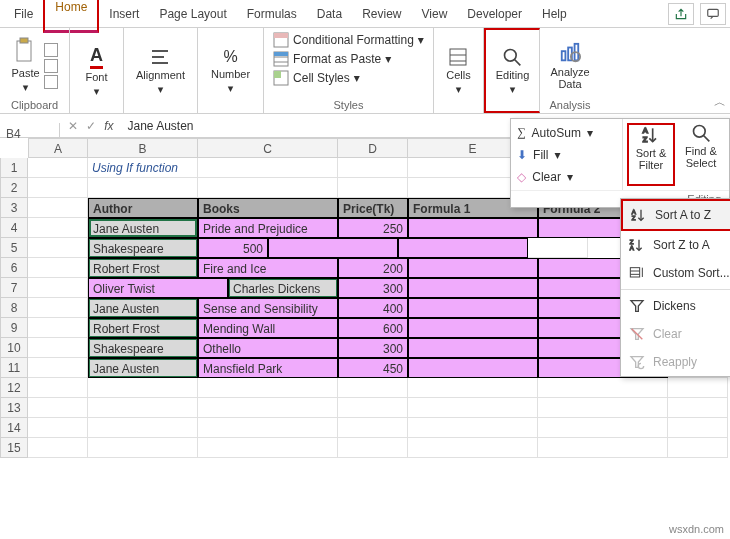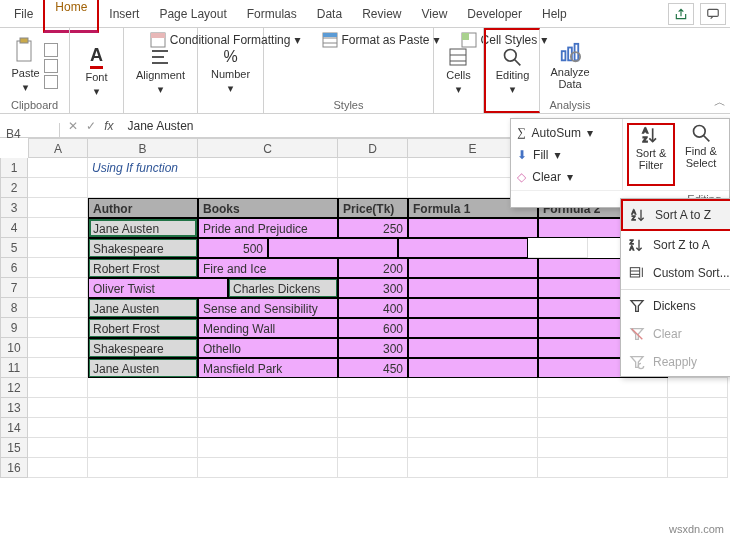--- a/index.html
+++ b/index.html
@@ -147,21 +147,21 @@
       <div class="v-btn">
         <span style="font-size:16px;">%</span>
         <span>Number</span>
         <span>▾</span>
       </div>
     </div>
     <div class="group-label"></div>
   </div>
 
   <div class="group" style="width:170px">
-    <div class="group-body" style="flex-direction:row;align-items:flex-start;gap:21px;">
+    <div class="group-body" style="flex-direction:column;align-items:flex-start;gap:3px;">
       <div class="row">
         <svg width="16" height="16" viewBox="0 0 16 16">
             <rect x="1" y="1" width="14" height="14" fill="#fff" stroke="#888"></rect>
             <rect x="1" y="1" width="14" height="5" fill="#e8b8b8"></rect>
           </svg>
         <span>Conditional Formatting</span>
           <span>▾</span>
       </div>
       <div class="row">
         <svg width="16" height="16" viewBox="0 0 16 16">
@@ -487,26 +487,16 @@
       <div class="grid-row">
         <div class="row-h">15</div>
         <div class="cell cw-A"></div>
         <div class="cell cw-B"></div>
         <div class="cell cw-C"></div>
         <div class="cell cw-D"></div>
         <div class="cell cw-E"></div>
         <div class="cell cw-F"></div>
         <div class="cell cw-G"></div>
       </div>
-      <div class="grid-row">
-        <div class="row-h">16</div>
-        <div class="cell cw-A"></div>
-        <div class="cell cw-B"></div>
-        <div class="cell cw-C"></div>
-        <div class="cell cw-D"></div>
-        <div class="cell cw-E"></div>
-        <div class="cell cw-F"></div>
-        <div class="cell cw-G"></div>
-      </div>
     </div>
 </div>
 
 <div class="watermark">wsxdn.com</div>
 
 </body></html>

